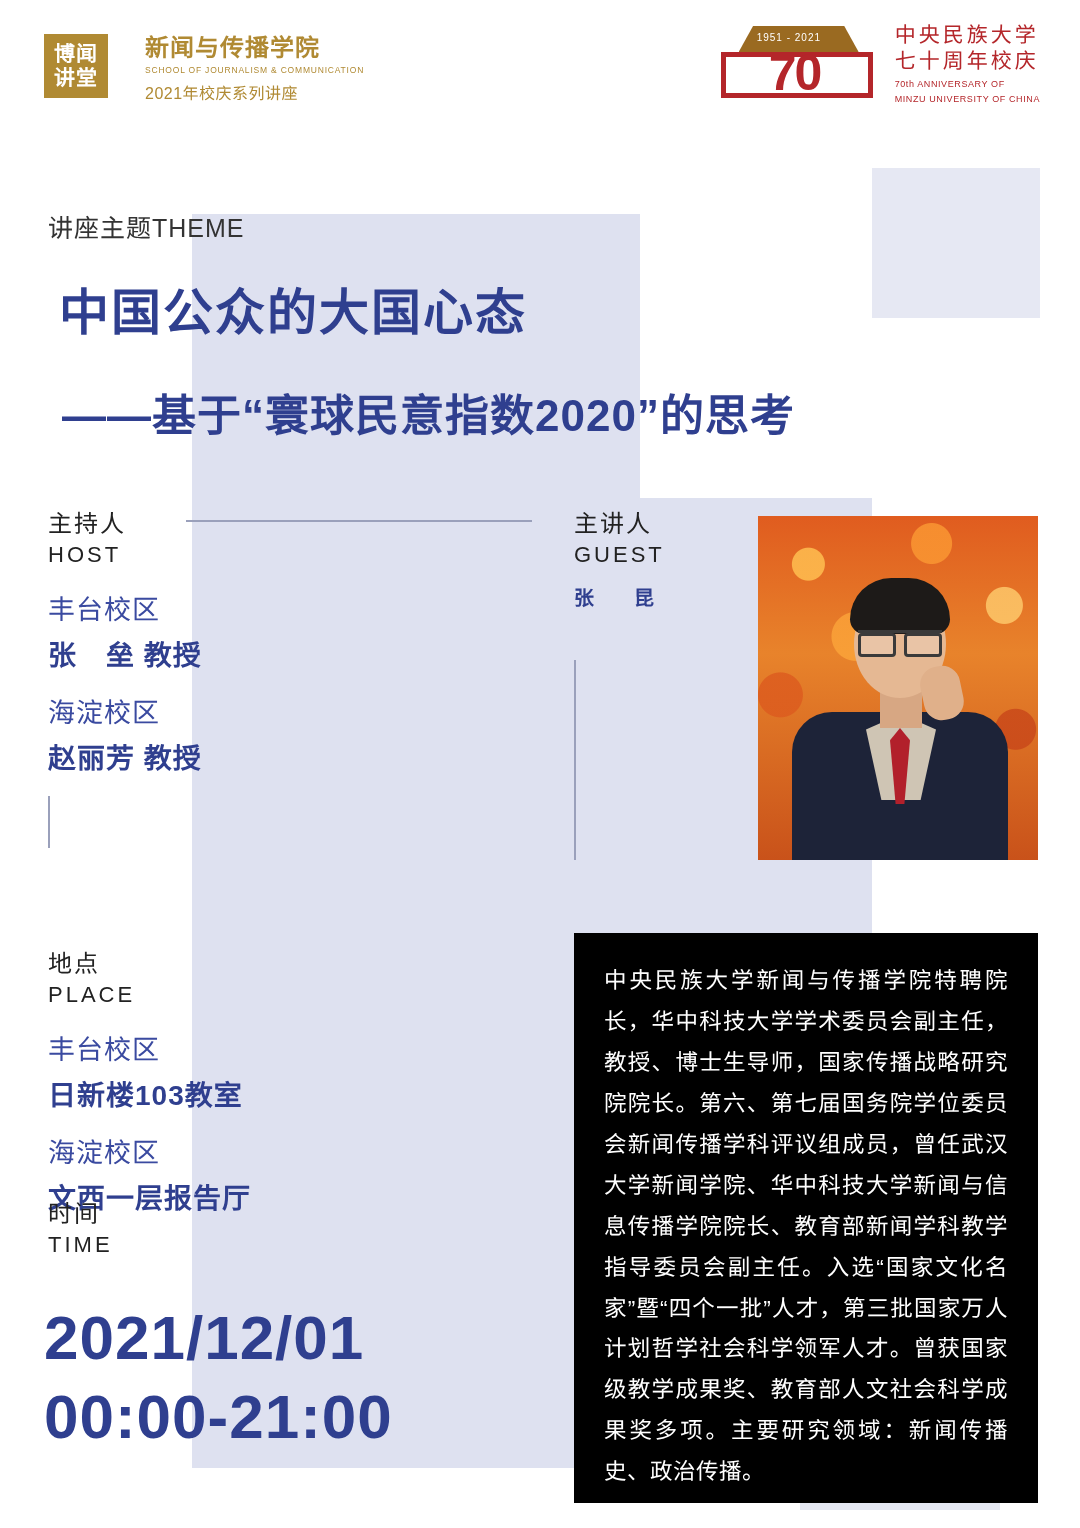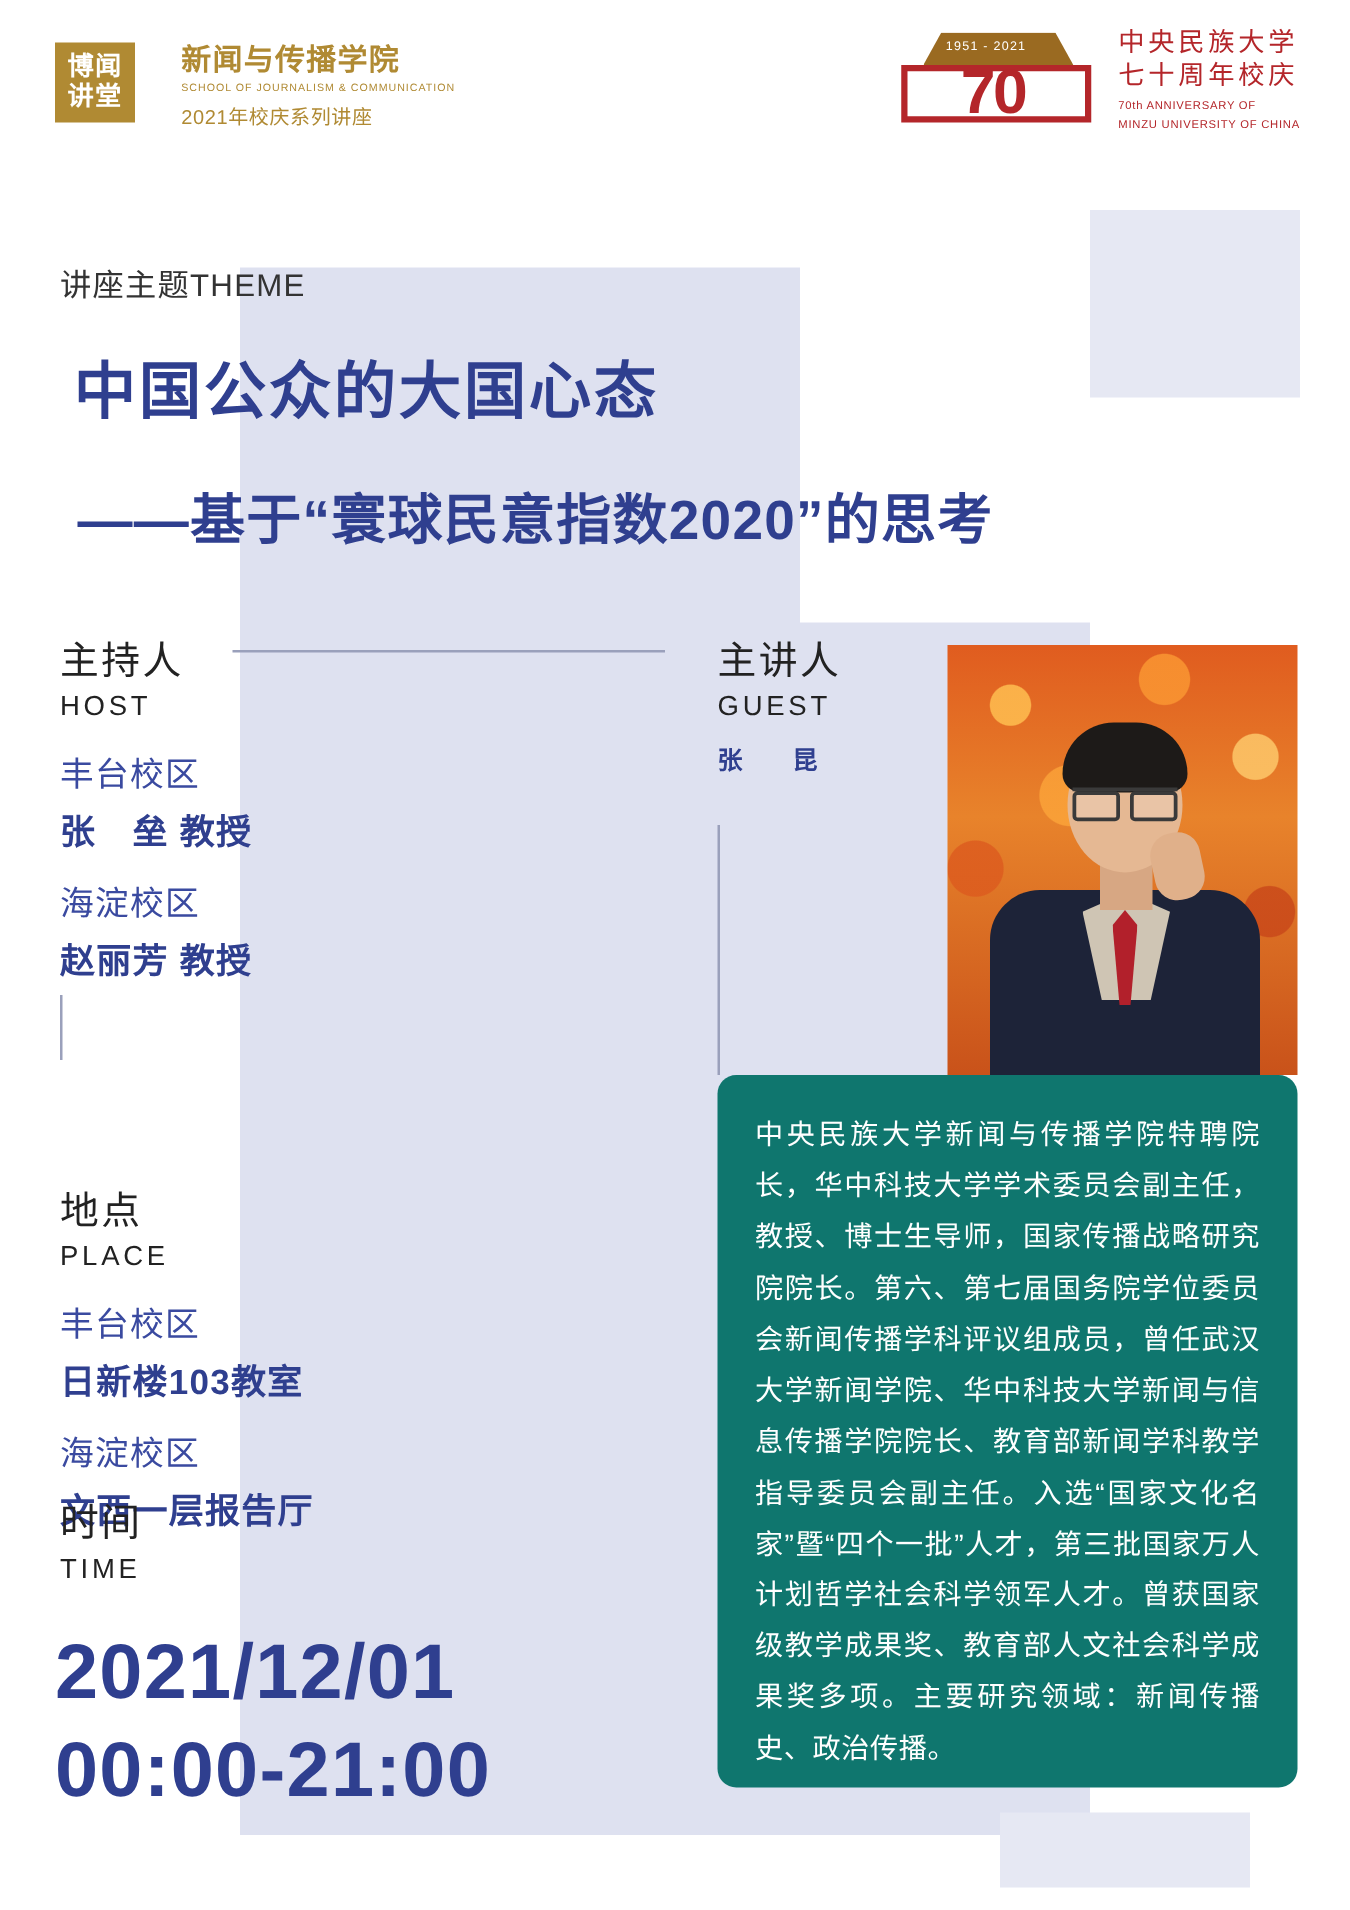--- a/index.html
+++ b/index.html
@@ -186,21 +186,21 @@
     font-size: 44px;
     font-weight: bold;
     color: #2f3f8f;
     letter-spacing: 1px;
     white-space: nowrap;
   }
 
   
   .host-block { position: absolute; left: 48px; top: 508px; }
   .sec-label-cn {
-    font-size: 31px;
+    font-size: 24px;
     color: #222222;
     letter-spacing: 2px;
     line-height: 1.35;
   }
   .sec-label-en {
     font-size: 22px;
     color: #222222;
     letter-spacing: 3px;
     line-height: 1.35;
   }
@@ -353,28 +353,27 @@
     width: 40px; height: 54px;
     border-radius: 18px;
     background: #e0b08a;
     transform: rotate(-12deg);
   }
 
   
   .bio {
     position: absolute;
     left: 574px;
-    top: 860px;
+    top: 933px;
     width: 464px;
     height: 570px;
-    background: #0f766e;
+    background: #000000;
     color: #ffffff;
     box-sizing: border-box;
     padding: 28px 30px;
-    border-radius: 15px;
   }
   .bio p {
     margin: 0;
     font-size: 22.5px;
     line-height: 1.82;
     letter-spacing: 0.5px;
     text-align: justify;
   }
 </style>
 </head>

